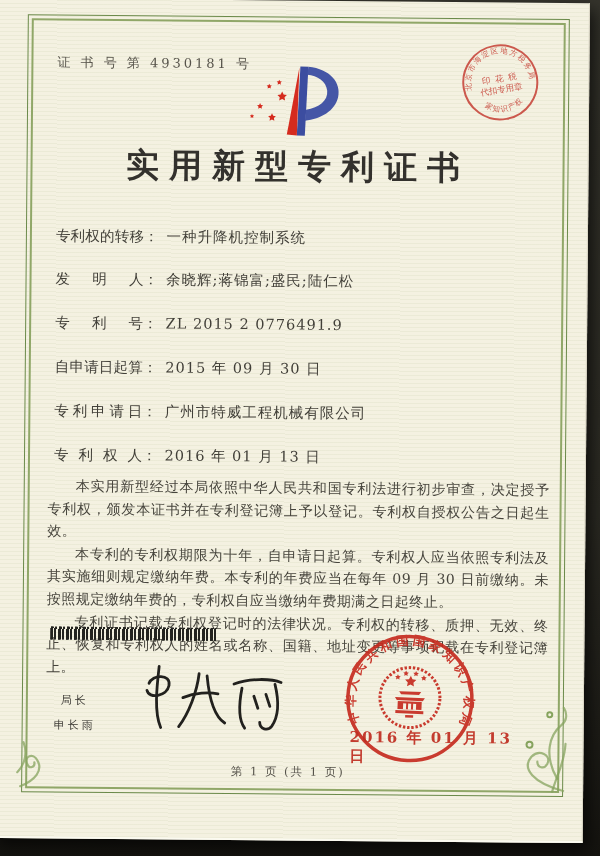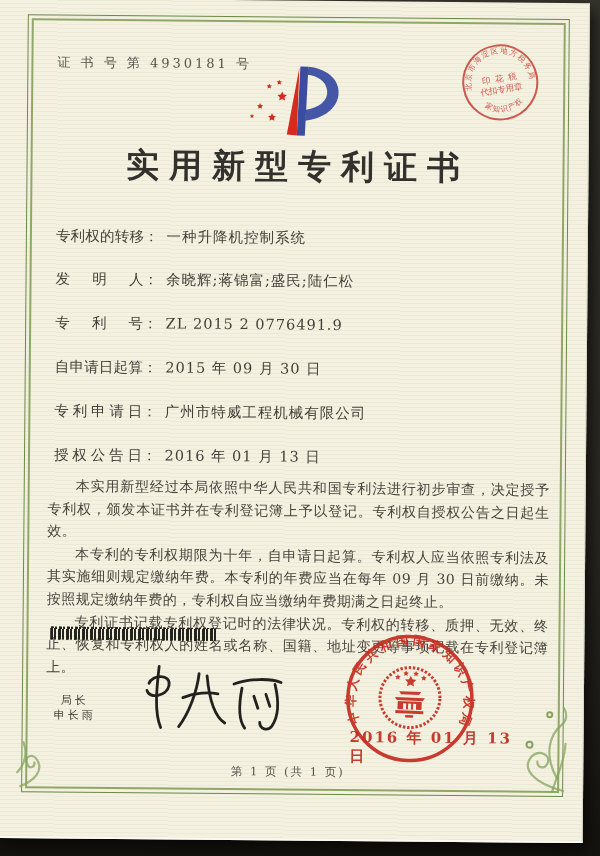--- a/index.html
+++ b/index.html
@@ -47,21 +47,21 @@
     font-size:14px;line-height:22.6px;color:#46443c;text-align:justify;letter-spacing:.5px;
   }
   .bodytext p{margin:0;text-indent:2em;}
   .barcode{
     position:absolute;left:56px;top:628px;width:166px;height:13px;
     background-image:
       repeating-linear-gradient(90deg,#23231f 0 2px,rgba(0,0,0,0) 2px 4px),
       repeating-linear-gradient(90deg,#23231f 0 3px,rgba(0,0,0,0) 3px 8px);
   }
   .officer{position:absolute;left:60px;top:694px;font-size:11px;color:#3a3833;letter-spacing:3px;text-align:center;}
-  .officer .o-name{}
+  .officer .o-name{margin-top:10px;}
   .signature{position:absolute;left:125px;top:658px;width:180px;height:92px;}
   .signature path{stroke:#22211e;stroke-width:2.8;fill:none;stroke-linecap:round;}
   .seal{position:absolute;left:346px;top:627px;width:140px;height:140px;opacity:.9;transform:rotate(2deg);}
   .seal .seal-red{fill:#c5281c;}
   .seal text{fill:#c5281c;font-weight:bold;font-family:"DejaVu Serif",serif;}
   .seal-date{
     position:absolute;left:356px;top:727px;width:170px;font-size:15px;font-weight:bold;
     color:#bf2d20;letter-spacing:2px;opacity:.92;
   }
   .flourish path{stroke:#86a35e;stroke-width:2.2;fill:none;opacity:.75;stroke-linecap:round;}
@@ -126,21 +126,21 @@
     <div class="frow">
       <span class="flabel">专利号</span><span class="fcolon">：</span><span class="fvalue">ZL 2015 2 0776491.9</span>
     </div>
     <div class="frow">
       <span class="flabel">自申请日起算</span><span class="fcolon">：</span><span class="fvalue">2015 年 09 月 30 日</span>
     </div>
     <div class="frow">
       <span class="flabel">专利申请日</span><span class="fcolon">：</span><span class="fvalue">广州市特威工程机械有限公司</span>
     </div>
     <div class="frow">
-      <span class="flabel">授权公告日</span><span class="fcolon">：</span><span class="fvalue">2016 年 01 月 13 日</span>
+      <span class="flabel">专利权人</span><span class="fcolon">：</span><span class="fvalue">2016 年 01 月 13 日</span>
     </div>
   </div>
 
   <div class="bodytext">
     <p>本实用新型经过本局依照中华人民共和国专利法进行初步审查，决定授予专利权，颁发本证书并在专利登记簿上予以登记。专利权自授权公告之日起生效。</p>
     <p>本专利的专利权期限为十年，自申请日起算。专利权人应当依照专利法及其实施细则规定缴纳年费。本专利的年费应当在每年 09 月 30 日前缴纳。未按照规定缴纳年费的，专利权自应当缴纳年费期满之日起终止。</p>
     <p>专利证书记载专利权登记时的法律状况。专利权的转移、质押、无效、终止、恢复和专利权人的姓名或名称、国籍、地址变更等事项记载在专利登记簿上。</p>
   </div>
 
   <div class="barcode"></div>

